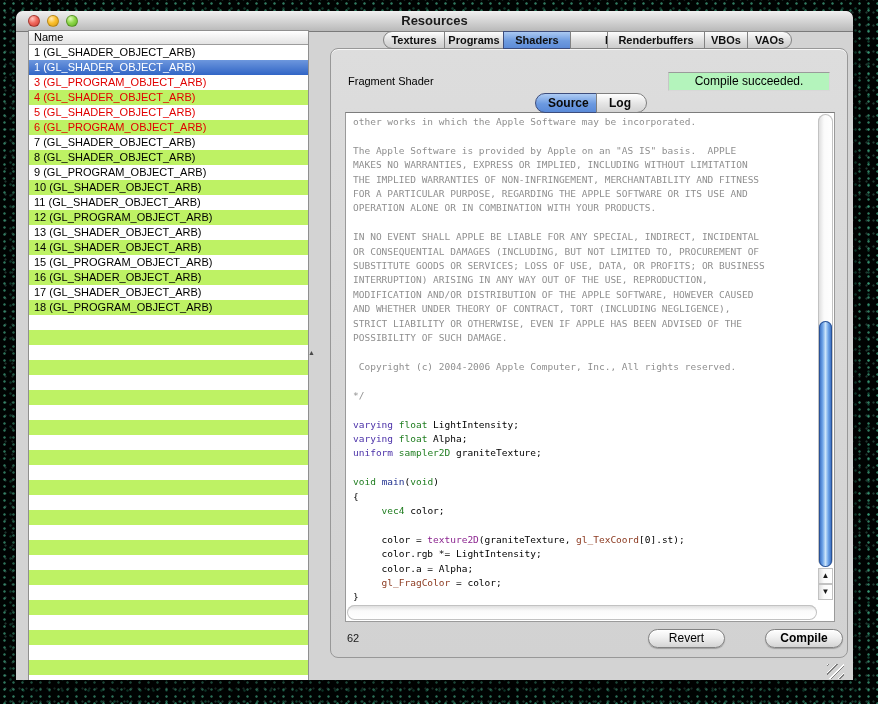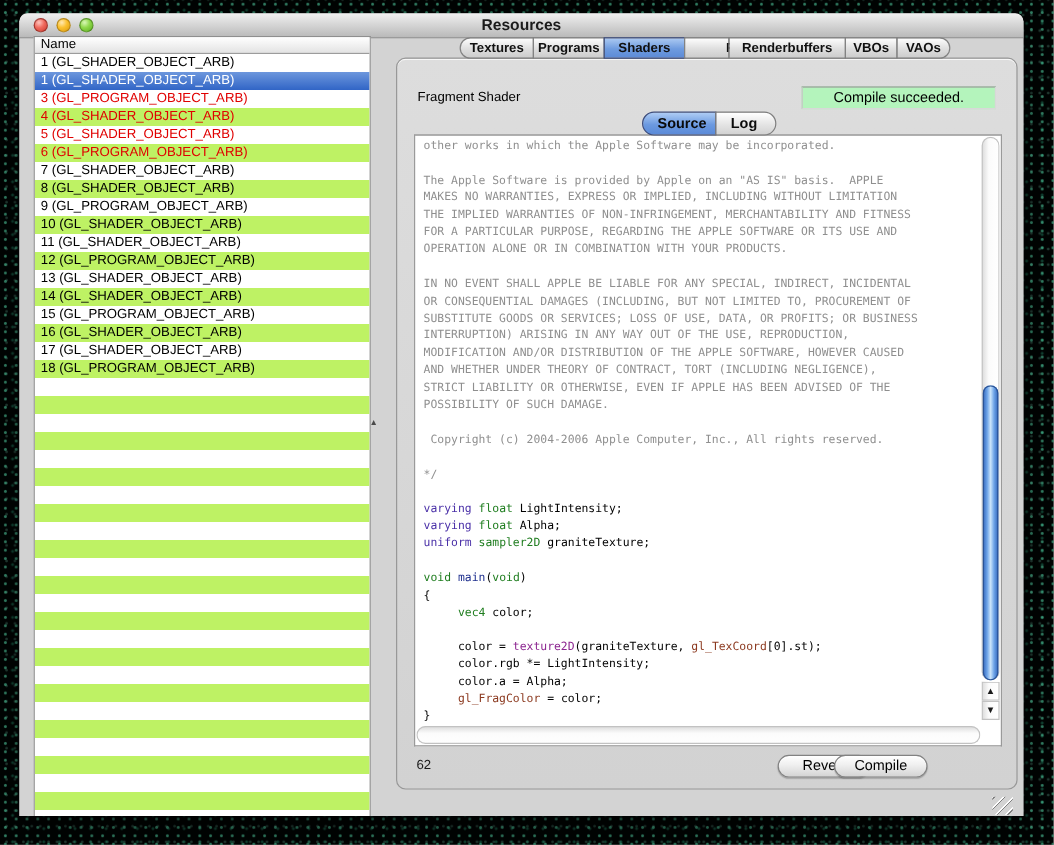--- a/index.html
+++ b/index.html
@@ -116,21 +116,21 @@
 
   .footer-id{ position:absolute; left:331px; top:621px; font-size:11px; color:#1a1a1a; }
   .btn{
     position:absolute; top:618px; height:19px; border-radius:10px;
     background:linear-gradient(#ffffff,#efefef 45%,#d4d4d4);
     border:1px solid #828282; font-size:12px; color:#000; text-align:center; line-height:17px;
     box-shadow:0 1px 1px rgba(0,0,0,.25), inset 0 1px 0 #fff; cursor:default;
     font-family:"Liberation Sans",sans-serif;
   }
   .btn.revert{ left:632px; width:77px; }
-  .btn.compile{ left:679px; width:78px; }
+  .btn.compile{ left:749px; width:78px;font-weight:bold; }
 
   .grip{
     position:absolute; right:9px; bottom:1px; width:17px; height:15px;
     background:repeating-linear-gradient(135deg, rgba(255,255,255,.95) 0 1px, rgba(118,118,118,.9) 1px 2px, transparent 2px 6px);
   }
 </style>
 </head>
 <body>
 
 <div class="window">

